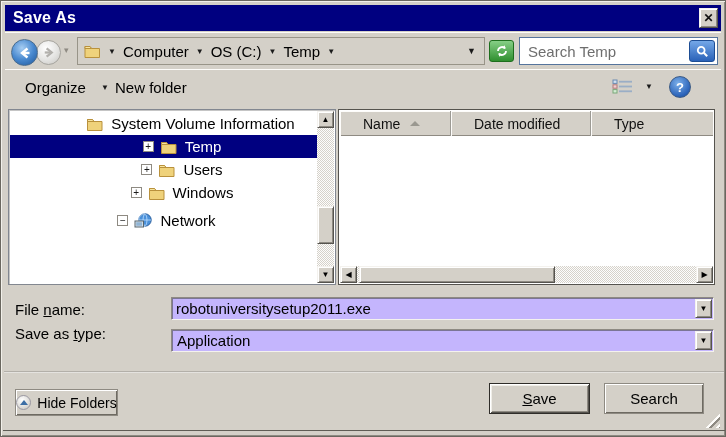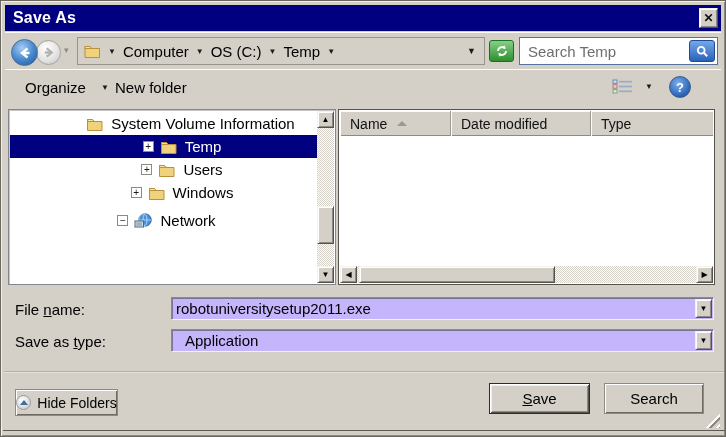--- a/index.html
+++ b/index.html
@@ -136,21 +136,21 @@
   }
   .v-thumb { left:0; width:17px; top:78px; height:38px; }
   .h-thumb { top:0; height:17px; left:2px; width:196px; }
 
   .list-pane {
     position:absolute; left:337px; top:108px; width:377px; height:176px;
     background:#fff; border:1px solid #55534e;
   }
   .list-header { position:absolute; left:1px; top:1px; right:1px; height:25px; display:flex; background:#d4d0c8; }
   .hcell {
-    display:flex; align-items:center; padding-left:10px; font-size:14px; color:#111;
+    display:flex; align-items:center; padding-left:23px; font-size:14px; color:#111;
     border-right:1px solid #9c9a94;
     box-shadow: inset 1px 1px 0 #fdfcfa, inset 0 -1px 0 #8e8a82;
   }
   .hcell.c-name { width:111px; }
   .hcell.c-date { width:140px; }
   .hcell.c-type { flex:1; border-right:none; }
   .sort-asc {
     width:0; height:0; margin-left:10px;
     border-left:5px solid transparent; border-right:5px solid transparent;
     border-bottom:5px solid #9a9890;
@@ -172,22 +172,22 @@
   }
   .combo-value { flex:1; font-size:15px; padding-left:5px; white-space:nowrap; overflow:hidden; }
   .combo-dd {
     flex:0 0 17px; height:19px; margin-right:1px;
     background:#d4d0c8; border:1px solid; border-color:#f4f2ee #55534e #55534e #f4f2ee;
     box-shadow: inset 1px 1px 0 #fff, inset -1px -1px 0 #8e8a82;
     display:flex; align-items:center; justify-content:center; font-size:8px; color:#000;
   }
   .fname-label { left:14px; top:300px; }
   .fname-combo { top:296px; }
-  .ftype-label { left:14px; top:332px; }
-  .ftype-combo { top:328px;padding-left:8px; }
+  .ftype-label { left:14px; top:324px; }
+  .ftype-combo { top:328px; }
 
   
   .footer-sep { position:absolute; left:3px; top:370px; width:720px; height:2px;
     background:linear-gradient(#9a968e,#fdfcfa); }
   .bottom-edge { position:absolute; left:2px; top:429px; width:722px; height:1px; background:#5f5c55; }
 
   .btn {
     position:absolute; background:#d4d0c8; color:#000; font-size:15px;
     display:flex; align-items:center; justify-content:center; gap:6px;
     font-family:"Liberation Sans",sans-serif;

